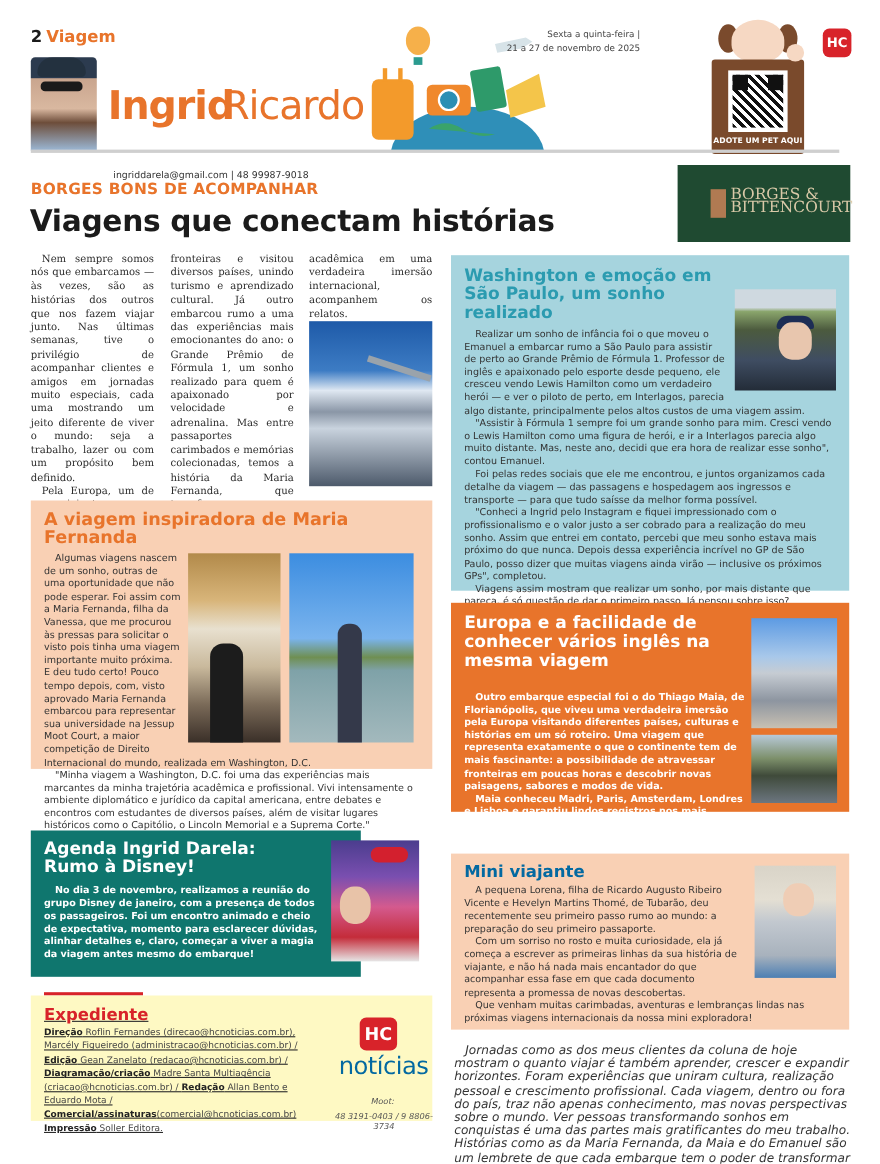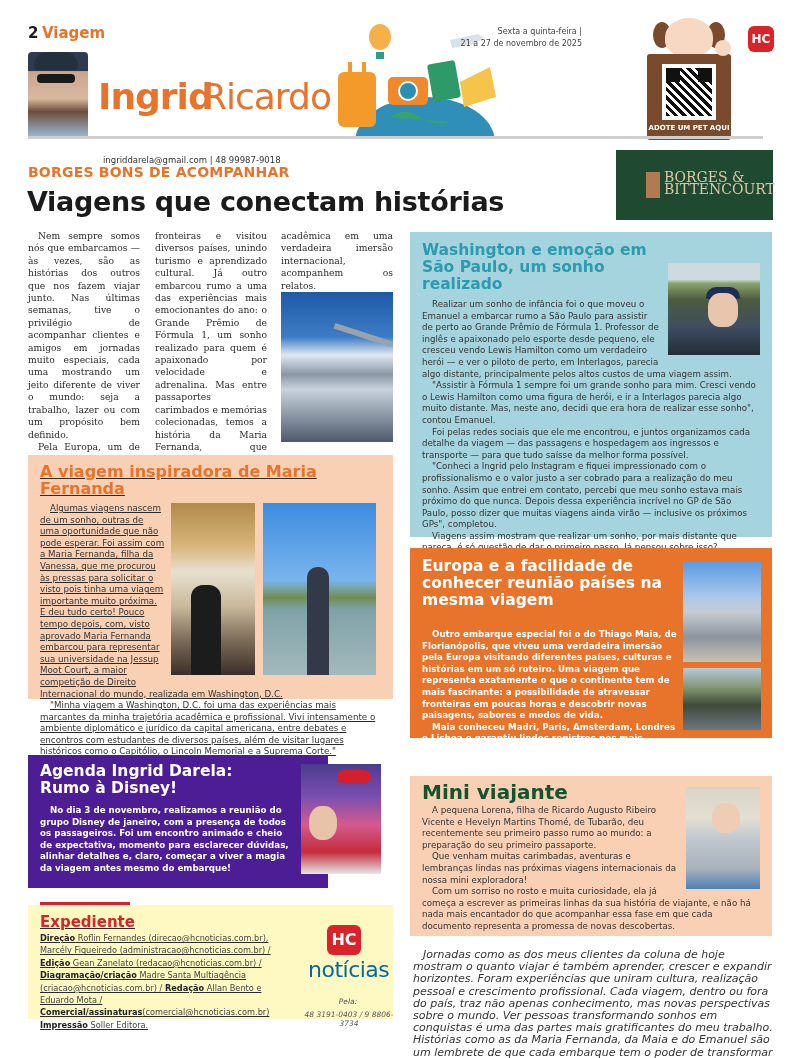--- a/index.html
+++ b/index.html
@@ -60,49 +60,49 @@
   .box-body p { text-indent: 10px; }
 
   .box-f1 { left: 410px; top: 232px; width: 362px; height: 305px; background: #a6d4de; padding: 10px 12px; }
   .box-f1 .box-title { color: #2b9bb0; font-size: 15.5px; width: 250px; }
   .box-f1 .box-body { color: #333; margin-top: 6px; }
   .photo-f1 { float: right; width: 92px; height: 92px; margin: -36px 0 2px 8px;
     background: linear-gradient(180deg, #cfd9e0 0%, #cfd9e0 18%, #8aa56c 22%, #4c5b3e 40%, #3f4d62 70%, #232c38 100%); position: relative; }
   .photo-f1 .face { position:absolute; left:40px; top:30px; width:30px; height:34px; background:#e8c6ae; border-radius:40%; }
   .photo-f1 .cap2 { position:absolute; left:38px; top:24px; width:34px; height:12px; background:#1d2d55; border-radius:12px 12px 2px 2px; }
 
-  .box-maria { left: 28px; top: 455px; width: 365px; height: 244px; background: #f9d0b4; padding: 8px 12px; text-decoration: underline; }
+  .box-maria { left: 28px; top: 455px; width: 365px; height: 244px; background: #f9d0b4; padding: 8px 12px; }
   .box-maria .box-title { color: #e8742b; font-size: 16px; }
   .box-maria .box-body { color: #333; margin-top: 6px; }
   .maria-photos { float: right; width: 214px; height: 175px; margin: 0 -4px 2px 6px; position: relative; }
   .maria-photo-1 { position:absolute; left:0; top:0; width:84px; height:172px;
     background: linear-gradient(180deg, #b28a4a 0%, #d8b57a 25%, #e8e0cf 40%, #c9b99c 60%, #7a6a58 80%, #3a2f28 100%); }
   .maria-photo-1 .person { position:absolute; left:20px; top:82px; width:30px; height:90px; background:#1c1c1c; border-radius:12px 12px 0 0; }
   .maria-photo-2 { position:absolute; left:92px; top:0; width:113px; height:172px;
     background: linear-gradient(180deg, #3c8de0 0%, #7ab4ee 45%, #6f8f52 55%, #7fa2a8 62%, #a3b9bd 100%); }
   .maria-photo-2 .person { position:absolute; left:44px; top:64px; width:22px; height:108px; background:#34394a; border-radius:10px 10px 0 0; }
 
   .box-eu { left: 410px; top: 548px; width: 362px; height: 190px; background: #e8742b; padding: 10px 12px; }
   .box-eu .box-title { color: #fff; font-size: 15.5px; width: 255px; }
   .box-eu .box-body { color: #fff; font-weight: bold; margin-top: 20px; width: 258px; }
   .eu-photo-1 { position:absolute; left: 683px; top: 562px; width: 78px; height: 100px;
     background: linear-gradient(180deg, #5d9be3 0%, #a8c8ea 35%, #c6ccd3 50%, #8d95a0 75%, #c8c0b2 100%); }
   .eu-photo-2 { position:absolute; left: 683px; top: 668px; width: 78px; height: 62px;
     background: linear-gradient(180deg, #b8c9d8 0%, #7c8f6a 35%, #3f4a3a 60%, #6c7680 100%); }
 
-  .box-disney { left: 28px; top: 755px; width: 300px; height: 133px; background: #4c1d95; padding: 8px 12px; }
+  .box-disney { left: 28px; top: 755px; width: 300px; height: 133px; background: #0f766e; padding: 8px 12px; }
   .box-disney .box-title { color: #fff; font-size: 15.5px; }
   .box-disney .box-body { color: #fff; font-weight: bold; margin-top: 8px; width: 250px; }
   .disney-photo { position:absolute; left: 301px; top: 764px; width: 80px; height: 110px;
     background: linear-gradient(180deg, #4b3d8e 0%, #7a4fb0 30%, #d45a8e 55%, #c42c3a 80%, #e6e6e6 100%); }
   .disney-photo .bow { position:absolute; left:36px; top:6px; width:34px; height:14px; background:#d3202e; border-radius:8px; }
   .disney-photo .mface { position:absolute; left:8px; top:42px; width:28px; height:34px; background:#e8c3a8; border-radius:45%; }
 
   .box-mini { left: 410px; top: 776px; width: 362px; height: 160px; background: #f9d0b4; padding: 8px 12px; }
-  .box-mini .box-title { color: #14532d; font-size: 20px; }
+  .box-mini .box-title { color: #0369a1; font-size: 15px; }
   .box-mini .box-body { color: #333; margin-top: 4px; }
   .mini-photo { float: right; width: 74px; height: 102px; margin: -18px 0 2px 8px;
     background: linear-gradient(180deg, #d9d4c8 0%, #e4dfd3 30%, #c2c8cf 50%, #a8b2bd 80%, #4d7fb3 100%); position: relative; }
   .mini-photo .face { position:absolute; left:26px; top:16px; width:28px; height:30px; background:#efcdb5; border-radius:45%; }
 
   
   .exp-box { left: 28px; top: 905px; width: 365px; height: 114px; background: #fef9c3; padding: 8px 12px; text-decoration: underline; }
   .exp-bar { position:absolute; left: 40px; top: 902px; width: 90px; height: 3px; background: #d8232a; }
   .exp-title { font-size: 15px; font-weight: bold; color: #d8232a; }
   .exp-body { font-size: 8.2px; line-height: 12.4px; color: #444; width: 245px; margin-top: 1px; }
@@ -211,21 +211,21 @@
       <div class="maria-photo-2">
           <div class="person"></div>
         </div>
     </div>
     <p>Algumas viagens nascem de um sonho, outras de uma oportunidade que não pode esperar. Foi assim com a Maria Fernanda, filha da Vanessa, que me procurou às pressas para solicitar o visto pois tinha uma viagem importante muito próxima. E deu tudo certo! Pouco tempo depois, com, visto aprovado Maria Fernanda embarcou para representar sua universidade na Jessup Moot Court, a maior competição de Direito Internacional do mundo, realizada em Washington, D.C.</p>
     <p>"Minha viagem a Washington, D.C. foi uma das experiências mais marcantes da minha trajetória acadêmica e profissional. Vivi intensamente o ambiente diplomático e jurídico da capital americana, entre debates e encontros com estudantes de diversos países, além de visitar lugares históricos como o Capitólio, o Lincoln Memorial e a Suprema Corte."</p>
   </div>
 </div>
 
 <div class="box box-eu">
-  <div class="box-title">Europa e a facilidade de conhecer reunião países na mesma viagem</div>
+  <div class="box-title">Europa e a facilidade de conhecer vários inglês na mesma viagem</div>
   <div class="box-body">
     <p>Outro embarque especial foi o do Thiago Maia, de Florianópolis, que viveu uma verdadeira imersão pela Europa visitando diferentes países, culturas e histórias em um só roteiro. Uma viagem que representa exatamente o que o continente tem de mais fascinante: a possibilidade de atravessar fronteiras em poucas horas e descobrir novas paisagens, sabores e modos de vida.</p>
     <p>Maia conheceu Madri, Paris, Amsterdam, Londres e Lisboa e garantiu lindos registros nos mais diferentes pontos turísticos, atualizando a galeria de fotos da melhor forma. Maia é meu cliente de longa data e nem bem chega já está programando a próxima.</p>
   </div>
 </div>
 <div class="eu-photo-1"></div>
 <div class="eu-photo-2"></div>
 
 <div class="box box-disney">
   <div class="box-title">
@@ -241,32 +241,32 @@
     <div class="mface"></div>
   </div>
 
 <div class="box box-mini">
   <div class="box-title">Mini viajante</div>
   <div class="box-body">
     <div class="mini-photo">
         <div class="face"></div>
       </div>
     <p>A pequena Lorena, filha de Ricardo Augusto Ribeiro Vicente e Hevelyn Martins Thomé, de Tubarão, deu recentemente seu primeiro passo rumo ao mundo: a preparação do seu primeiro passaporte.</p>
+    <p>Com um sorriso no rosto e muita curiosidade, ela já começa a escrever as primeiras linhas da sua história de viajante, e não há nada mais encantador do que acompanhar essa fase em que cada documento representa a promessa de novas descobertas.</p>
     <p>Que venham muitas carimbadas, aventuras e lembranças lindas nas próximas viagens internacionais da nossa mini exploradora!</p>
-    <p>Com um sorriso no rosto e muita curiosidade, ela já começa a escrever as primeiras linhas da sua história de viajante, e não há nada mais encantador do que acompanhar essa fase em que cada documento representa a promessa de novas descobertas.</p>
   </div>
 </div>
 
 <div class="exp-bar"></div>
 <div class="abs exp-box">
   <div class="exp-title">Expediente</div>
   <div class="exp-body">
     <b>Direção</b><span> Roflin Fernandes (direcao@hcnoticias.com.br), Marcély Figueiredo (administracao@hcnoticias.com.br) / </span><b>Edição</b><span> Gean Zanelato (redacao@hcnoticias.com.br) / </span><b>Diagramação/criação</b><span> Madre Santa Multiagência (criacao@hcnoticias.com.br) / </span><b>Redação</b><span> Allan Bento e Eduardo Mota / </span><b>Comercial/assinaturas</b><span>(comercial@hcnoticias.com.br)</span><br><b>Impressão</b><span> Soller Editora.</span>
   </div>
 </div>
 <div class="hc-logo">
   <div class="hc-badge">HC</div>
   <div class="hc-name">notícias</div>
 </div>
-<div class="phone-label">Pela:</div>
+<div class="phone-label">Moot:</div>
 <div class="phone-val">48 3191-0403 / 9 8806-3734</div>
 
 <div class="abs closing">Jornadas como as dos meus clientes da coluna de hoje mostram o quanto viajar é também aprender, crescer e expandir horizontes. Foram experiências que uniram cultura, realização pessoal e crescimento profissional. Cada viagem, dentro ou fora do país, traz não apenas conhecimento, mas novas perspectivas sobre o mundo. Ver pessoas transformando sonhos em conquistas é uma das partes mais gratificantes do meu trabalho. Histórias como as da Maria Fernanda, da Maia e do Emanuel são um lembrete de que cada embarque tem o poder de transformar vidas — inclusive a minha. Até a próxima.</div>
 
 </body></html>

